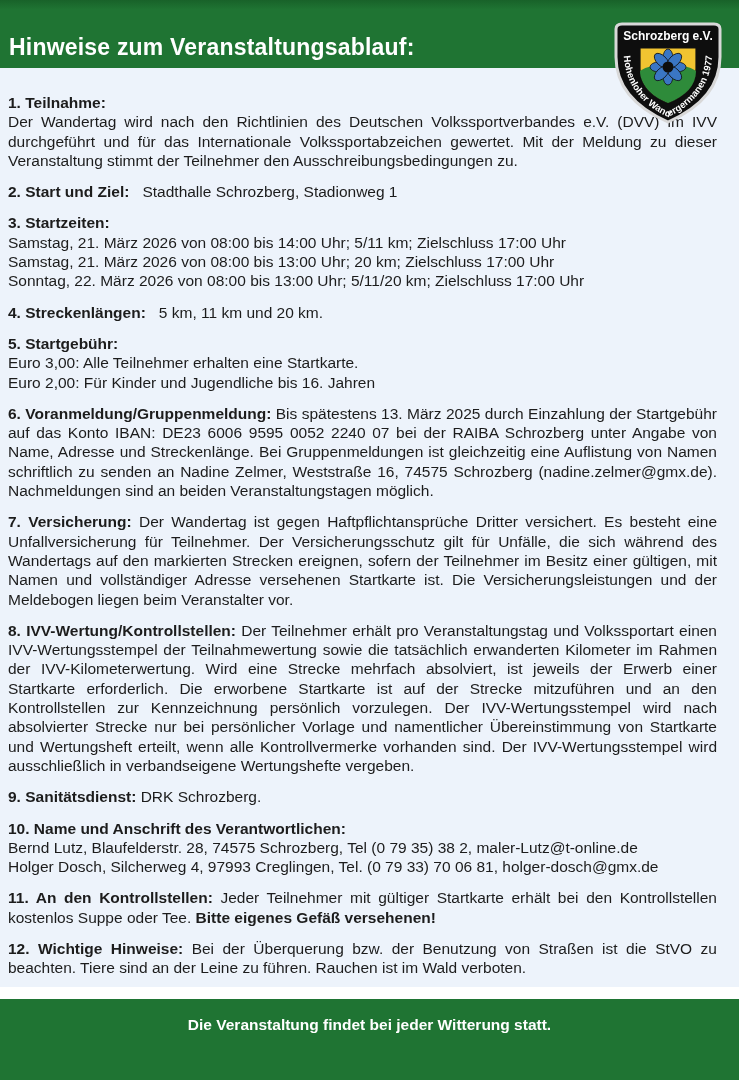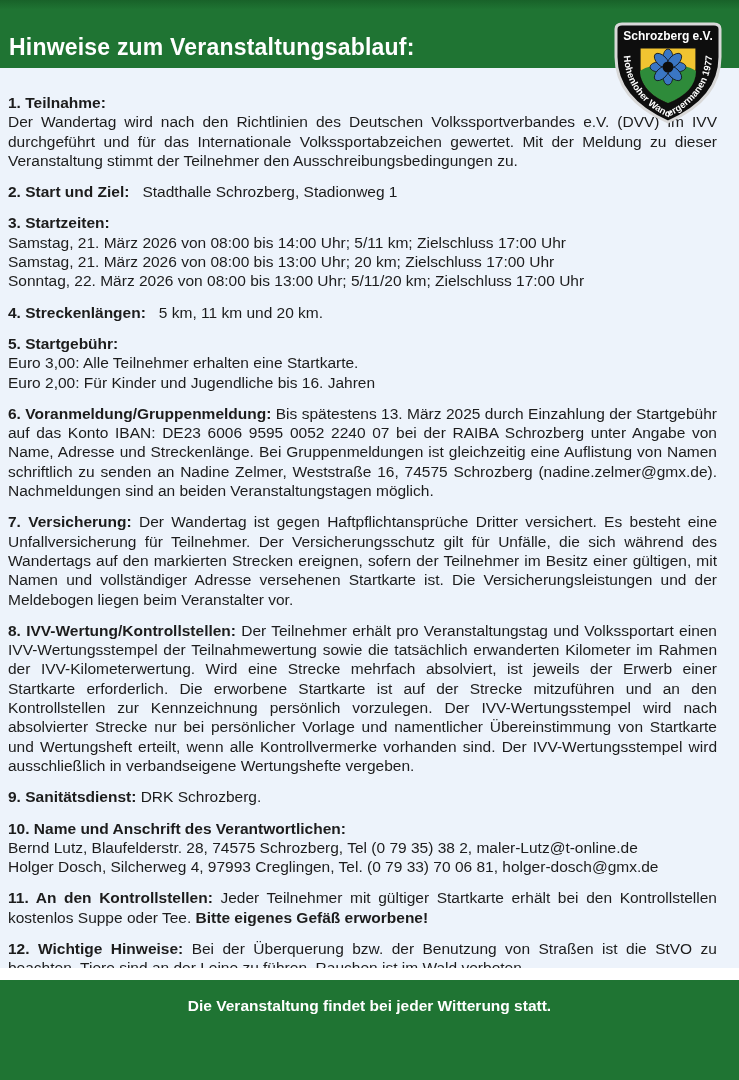--- a/index.html
+++ b/index.html
@@ -48,21 +48,21 @@
   .content p { margin: 0; }
   .sec-head { font-weight: bold; }
   .just { text-align: justify; }
   .wide-gap { display: inline-block; width: 13px; }
   .footer-wrap {
     position: absolute;
     left: 0; right: 0; bottom: 0;
   }
   .white-strip { height: 12px; background: #ffffff; }
   .footer {
-    height: 100px;
+    height: 81px;
     background: #1f7433;
     color: #ffffff;
     font-weight: bold;
     font-size: 15.5px;
     text-align: center;
     padding-top: 17px;
     box-sizing: border-box;
   }
   b { font-weight: bold; }
 </style>
@@ -147,21 +147,21 @@
       <p><b>9. Sanitätsdienst:</b> <span>DRK Schrozberg.</span></p>
     </section>
 
     <section>
       <div class="sec-head">10. Name und Anschrift des Verantwortlichen:</div>
       <p>Bernd Lutz, Blaufelderstr. 28, 74575 Schrozberg, Tel (0 79 35) 38 2, maler-Lutz@t-online.de</p>
       <p>Holger Dosch, Silcherweg 4, 97993 Creglingen, Tel. (0 79 33) 70 06 81, holger-dosch@gmx.de</p>
     </section>
 
     <section>
-      <p class="just"><b>11. An den Kontrollstellen:</b> <span>Jeder Teilnehmer mit gültiger Startkarte erhält bei den Kontrollstellen kostenlos Suppe oder Tee.</span> <b>Bitte eigenes Gefäß erworbene!</b></p>
+      <p class="just"><b>11. An den Kontrollstellen:</b> <span>Jeder Teilnehmer mit gültiger Startkarte erhält bei den Kontrollstellen kostenlos Suppe oder Tee.</span> <b>Bitte eigenes Gefäß versehenen!</b></p>
     </section>
 
     <section>
       <p class="just"><b>12. Wichtige Hinweise:</b> <span>Bei der Überquerung bzw. der Benutzung von Straßen ist die StVO zu beachten. Tiere sind an der Leine zu führen. Rauchen ist im Wald verboten.</span></p>
     </section>
 
   </main>
 
   <div class="footer-wrap">
     <div class="white-strip"></div>

